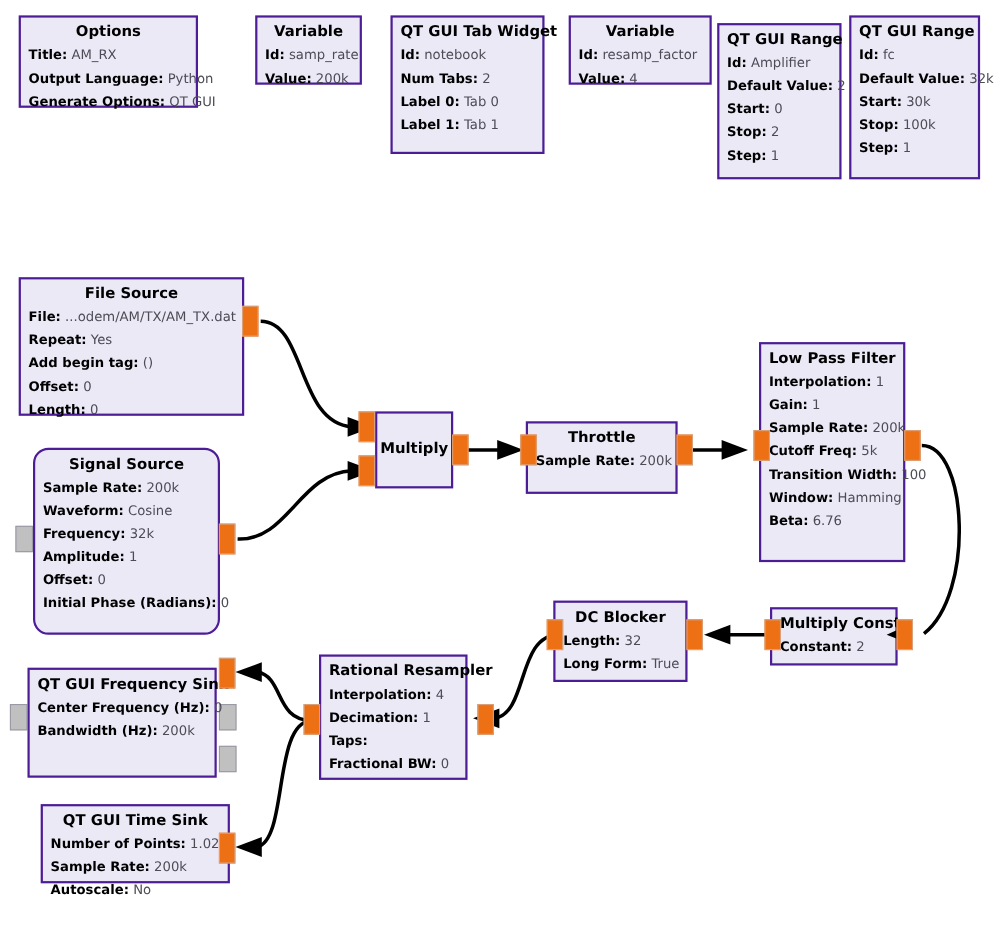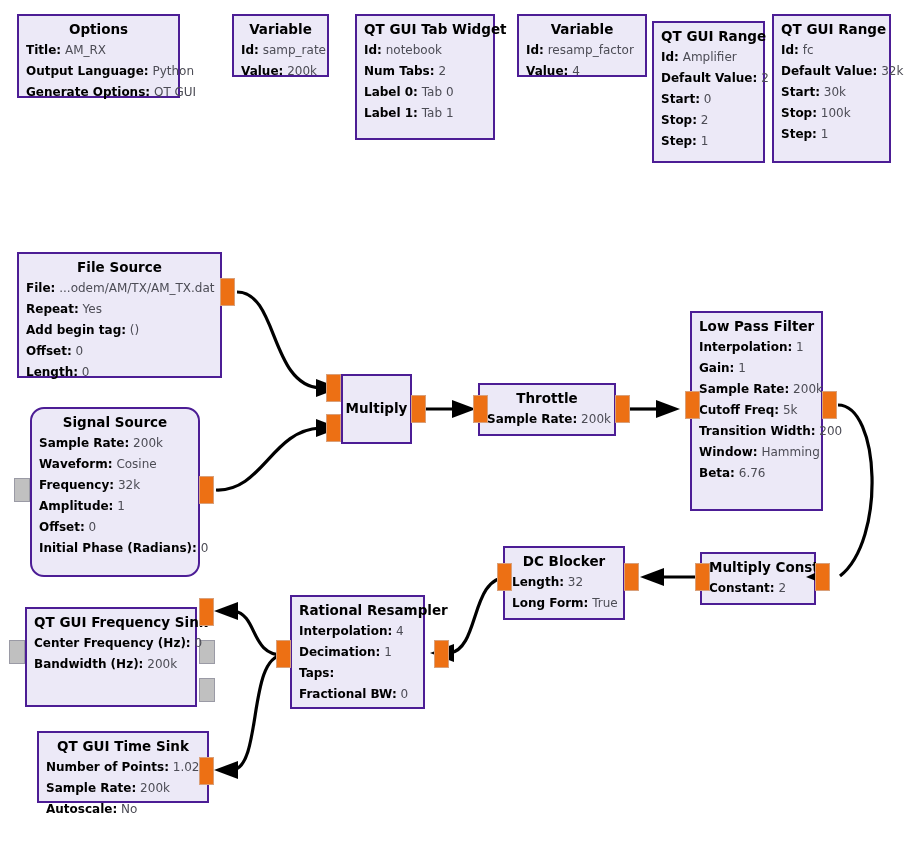--- a/index.html
+++ b/index.html
@@ -289,21 +289,21 @@
   <div class="port msg" style="left:14px; top:478px;"></div>
   <div class="port" style="left:199px; top:476px;"></div>
 
   <div class="gr-block mid" style="left:341px; top:374px; width:71px; height:70px; display:flex; align-items:center; justify-content:center;">
     <div class="blk-title" style="margin:0;">Multiply</div>
   </div>
   <div class="port" style="left:326px; top:374px;"></div>
   <div class="port" style="left:326px; top:414px;"></div>
   <div class="port" style="left:411px; top:395px;"></div>
 
-  <div class="gr-block mid" style="left:478px; top:383px; width:138px; height:53px;">
+  <div class="gr-block mid" style="left:478px; top:383px; width:138px; height:66px;">
     <div class="blk-title">Throttle</div>
     <div class="blk-row">
       <span class="k">Sample Rate:</span>
       <span class="v">200k</span>
     </div>
   </div>
   <div class="port" style="left:473px; top:395px;"></div>
   <div class="port" style="left:615px; top:395px;"></div>
 
   <div class="gr-block" style="left:690px; top:311px; width:133px; height:200px;">
@@ -319,21 +319,21 @@
     <div class="blk-row">
       <span class="k">Sample Rate:</span>
       <span class="v">200k</span>
     </div>
     <div class="blk-row">
       <span class="k">Cutoff Freq:</span>
       <span class="v">5k</span>
     </div>
     <div class="blk-row">
       <span class="k">Transition Width:</span>
-      <span class="v">200</span>
+      <span class="v">100</span>
     </div>
     <div class="blk-row">
       <span class="k">Window:</span>
       <span class="v">Hamming</span>
     </div>
     <div class="blk-row">
       <span class="k">Beta:</span>
       <span class="v">6.76</span>
     </div>
   </div>

